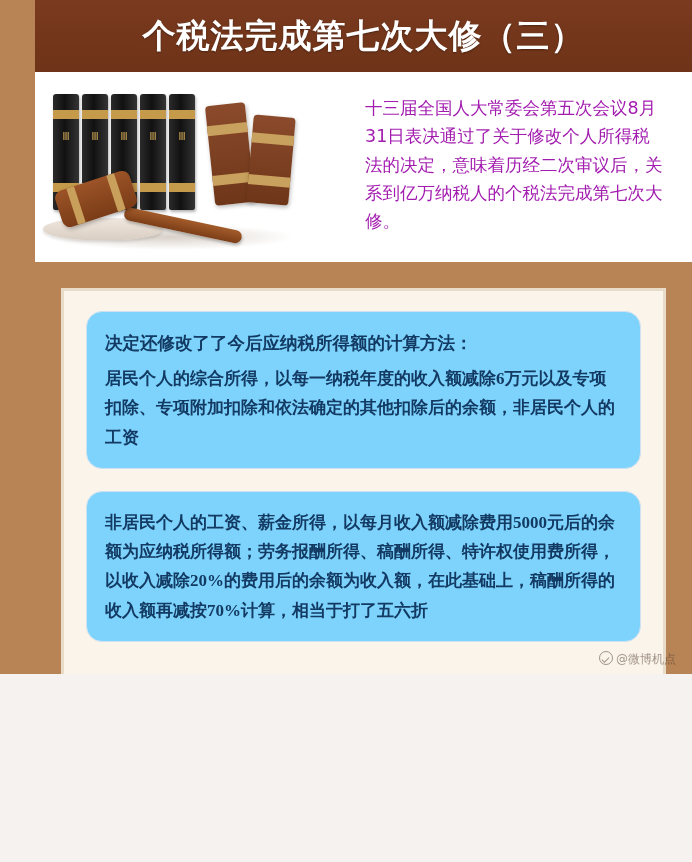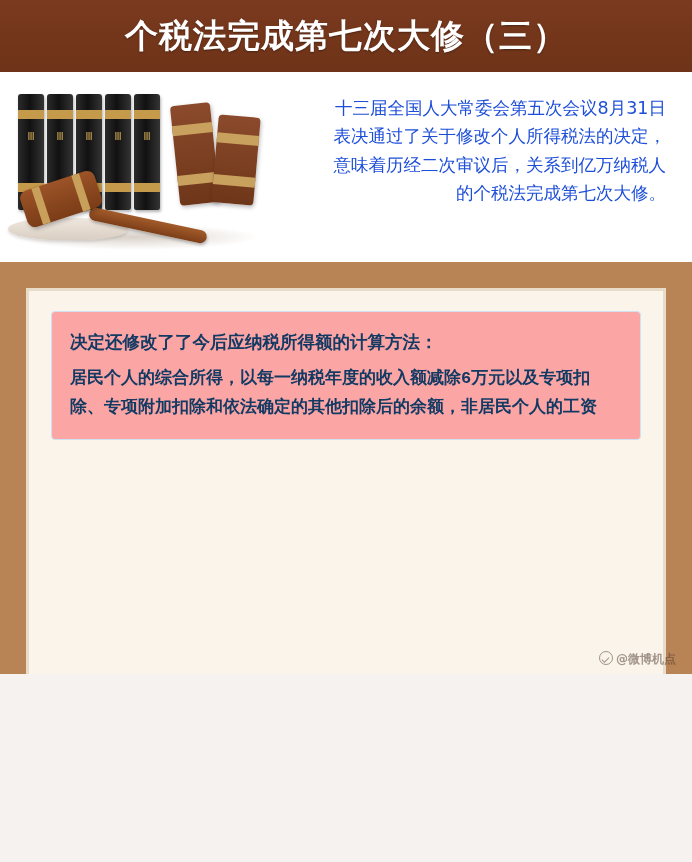--- a/index.html
+++ b/index.html
@@ -13,20 +13,21 @@
     background: #f5f2ef;
     overflow: hidden;
   }
   .poster {
     position: relative;
     width: 692px;
     height: 674px;
     background: #b88355;
     box-sizing: border-box;
     overflow: hidden;
+    padding-left: 35px;
   }
   
   .header-band {
     position: relative;
     height: 72px;
     background: #7c3b20;
     background: linear-gradient(180deg, #7a3a1f 0%, #6e3318 100%);
     display: flex;
     align-items: center;
     justify-content: center;
@@ -157,48 +158,47 @@
     position: absolute;
     left: 10px;
     bottom: 12px;
     width: 250px;
     height: 26px;
     background: radial-gradient(ellipse at center, rgba(120,90,60,0.28) 0%, rgba(255,255,255,0) 70%);
   }
   .intro-text {
     flex: 1;
     padding: 22px 26px 10px 0;
-    color: #1d4ed8;
+    color: #a21caf;
     font-size: 17.5px;
     line-height: 1.62;
     font-family: "DejaVu Sans", "Liberation Sans", sans-serif;
-    text-align: right;
   }
   .intro-text p { margin: 0; }
   
   .body-area {
     position: relative;
     padding: 26px 26px 0 26px;
   }
   .inner-frame {
     background: #fbf4ea;
     border: 3px solid #e8dbc8;
     padding: 20px 22px 26px 22px;
     min-height: 520px;
   }
   .card {
-    background: #fca5a5;
+    background: #7dd3fc;
     border: 1px solid #cfe2f2;
-    border-radius: 4px;
+    border-radius: 16px;
     padding: 16px 18px;
     margin-bottom: 22px;
     color: #123a63;
     font-size: 17px;
     line-height: 1.72;
-    font-family: Liberation Mono, monospace;
+    font-family: Liberation Serif, serif;
   }
   .card.last { margin-bottom: 0; }
   .card-heading {
     color: #123a63;
     font-weight: bold;
     font-size: 17.5px;
     margin-bottom: 6px;
   }
   .card p { margin: 0; font-weight: bold; }
   
@@ -211,21 +211,20 @@
     padding-right: 24px;
     gap: 8px;
   }
   .watermark {
     position: absolute;
     right: 16px;
     bottom: 6px;
     color: rgba(90,70,55,0.55);
     font-size: 12px;
     font-family: "DejaVu Sans", "Liberation Sans", sans-serif;
-    font-weight: bold;
   }
   .wm-mark {
     display: inline-block;
     width: 12px; height: 12px;
     border: 1.5px solid rgba(90,70,55,0.55);
     border-radius: 50%;
     position: relative;
     top: 2px;
     margin-right: 3px;
   }
@@ -300,20 +299,23 @@
   </div>
 
   <div class="body-area">
     <div class="inner-frame">
 
       <div class="card">
         <div class="card-heading">决定还修改了了今后应纳税所得额的计算方法：</div>
         <p>居民个人的综合所得，以每一纳税年度的收入额减除6万元以及专项扣除、专项附加扣除和依法确定的其他扣除后的余额，非居民个人的工资</p>
       </div>
 
+      <div class="card">
+        <p>非居民个人的工资、薪金所得，以每月收入额减除费用5000元后的余额为应纳税所得额；劳务报酬所得、稿酬所得、特许权使用费所得，以收入减除20%的费用后的余额为收入额，在此基础上，稿酬所得的收入额再减按70%计算，相当于打了五六折</p>
+      </div>
 
 
     </div>
   </div>
 
   <div class="footer">
     
     
   </div>
 

